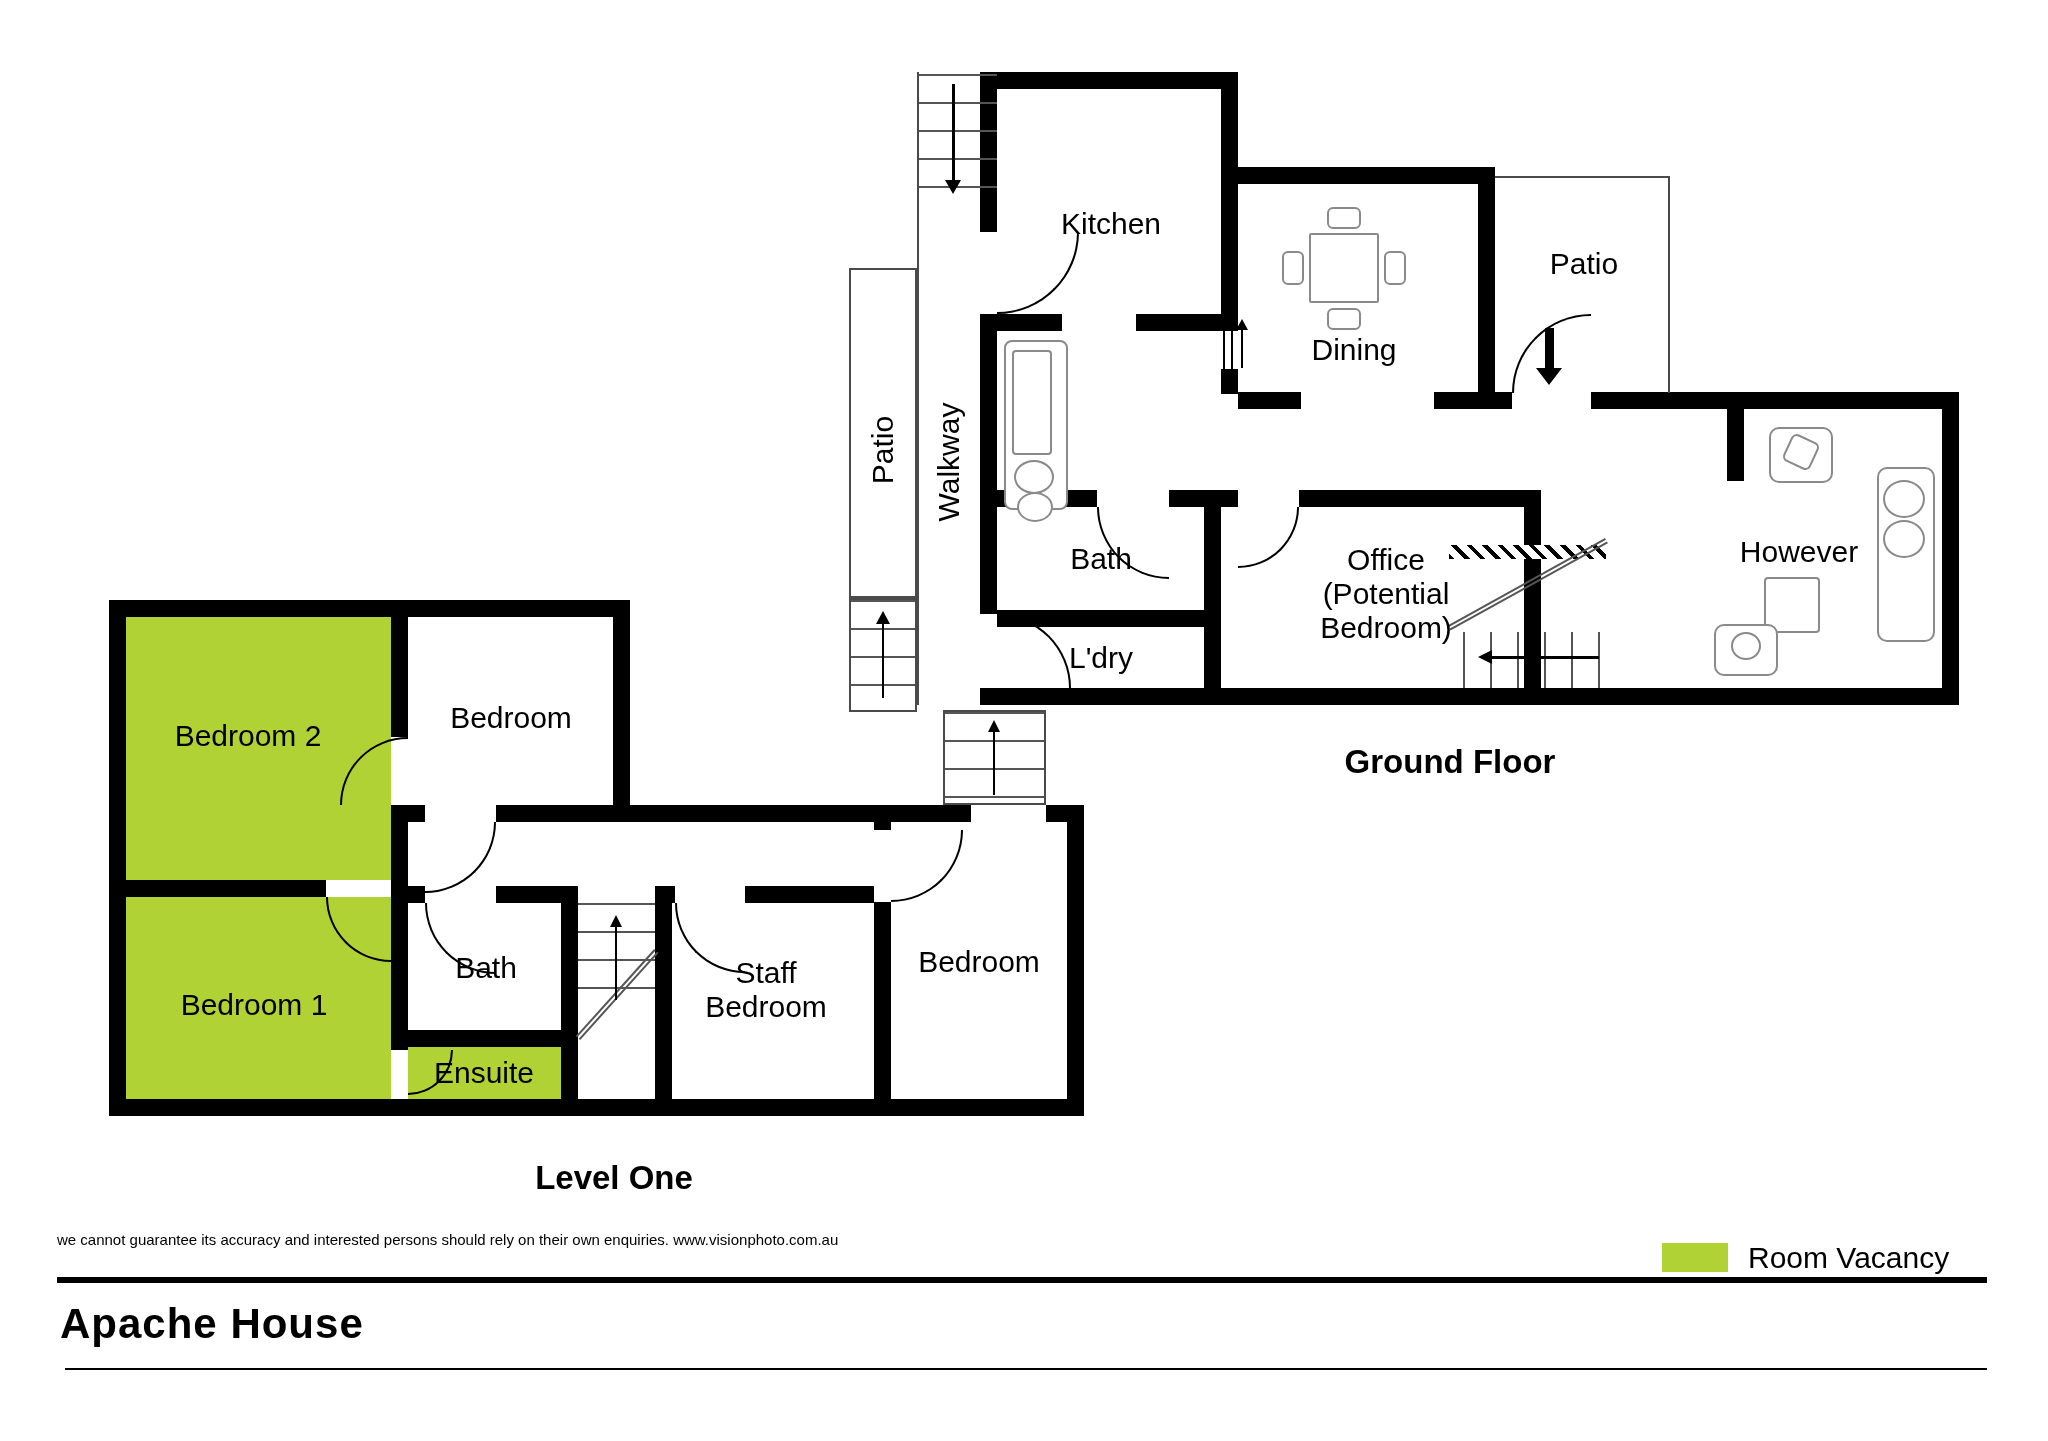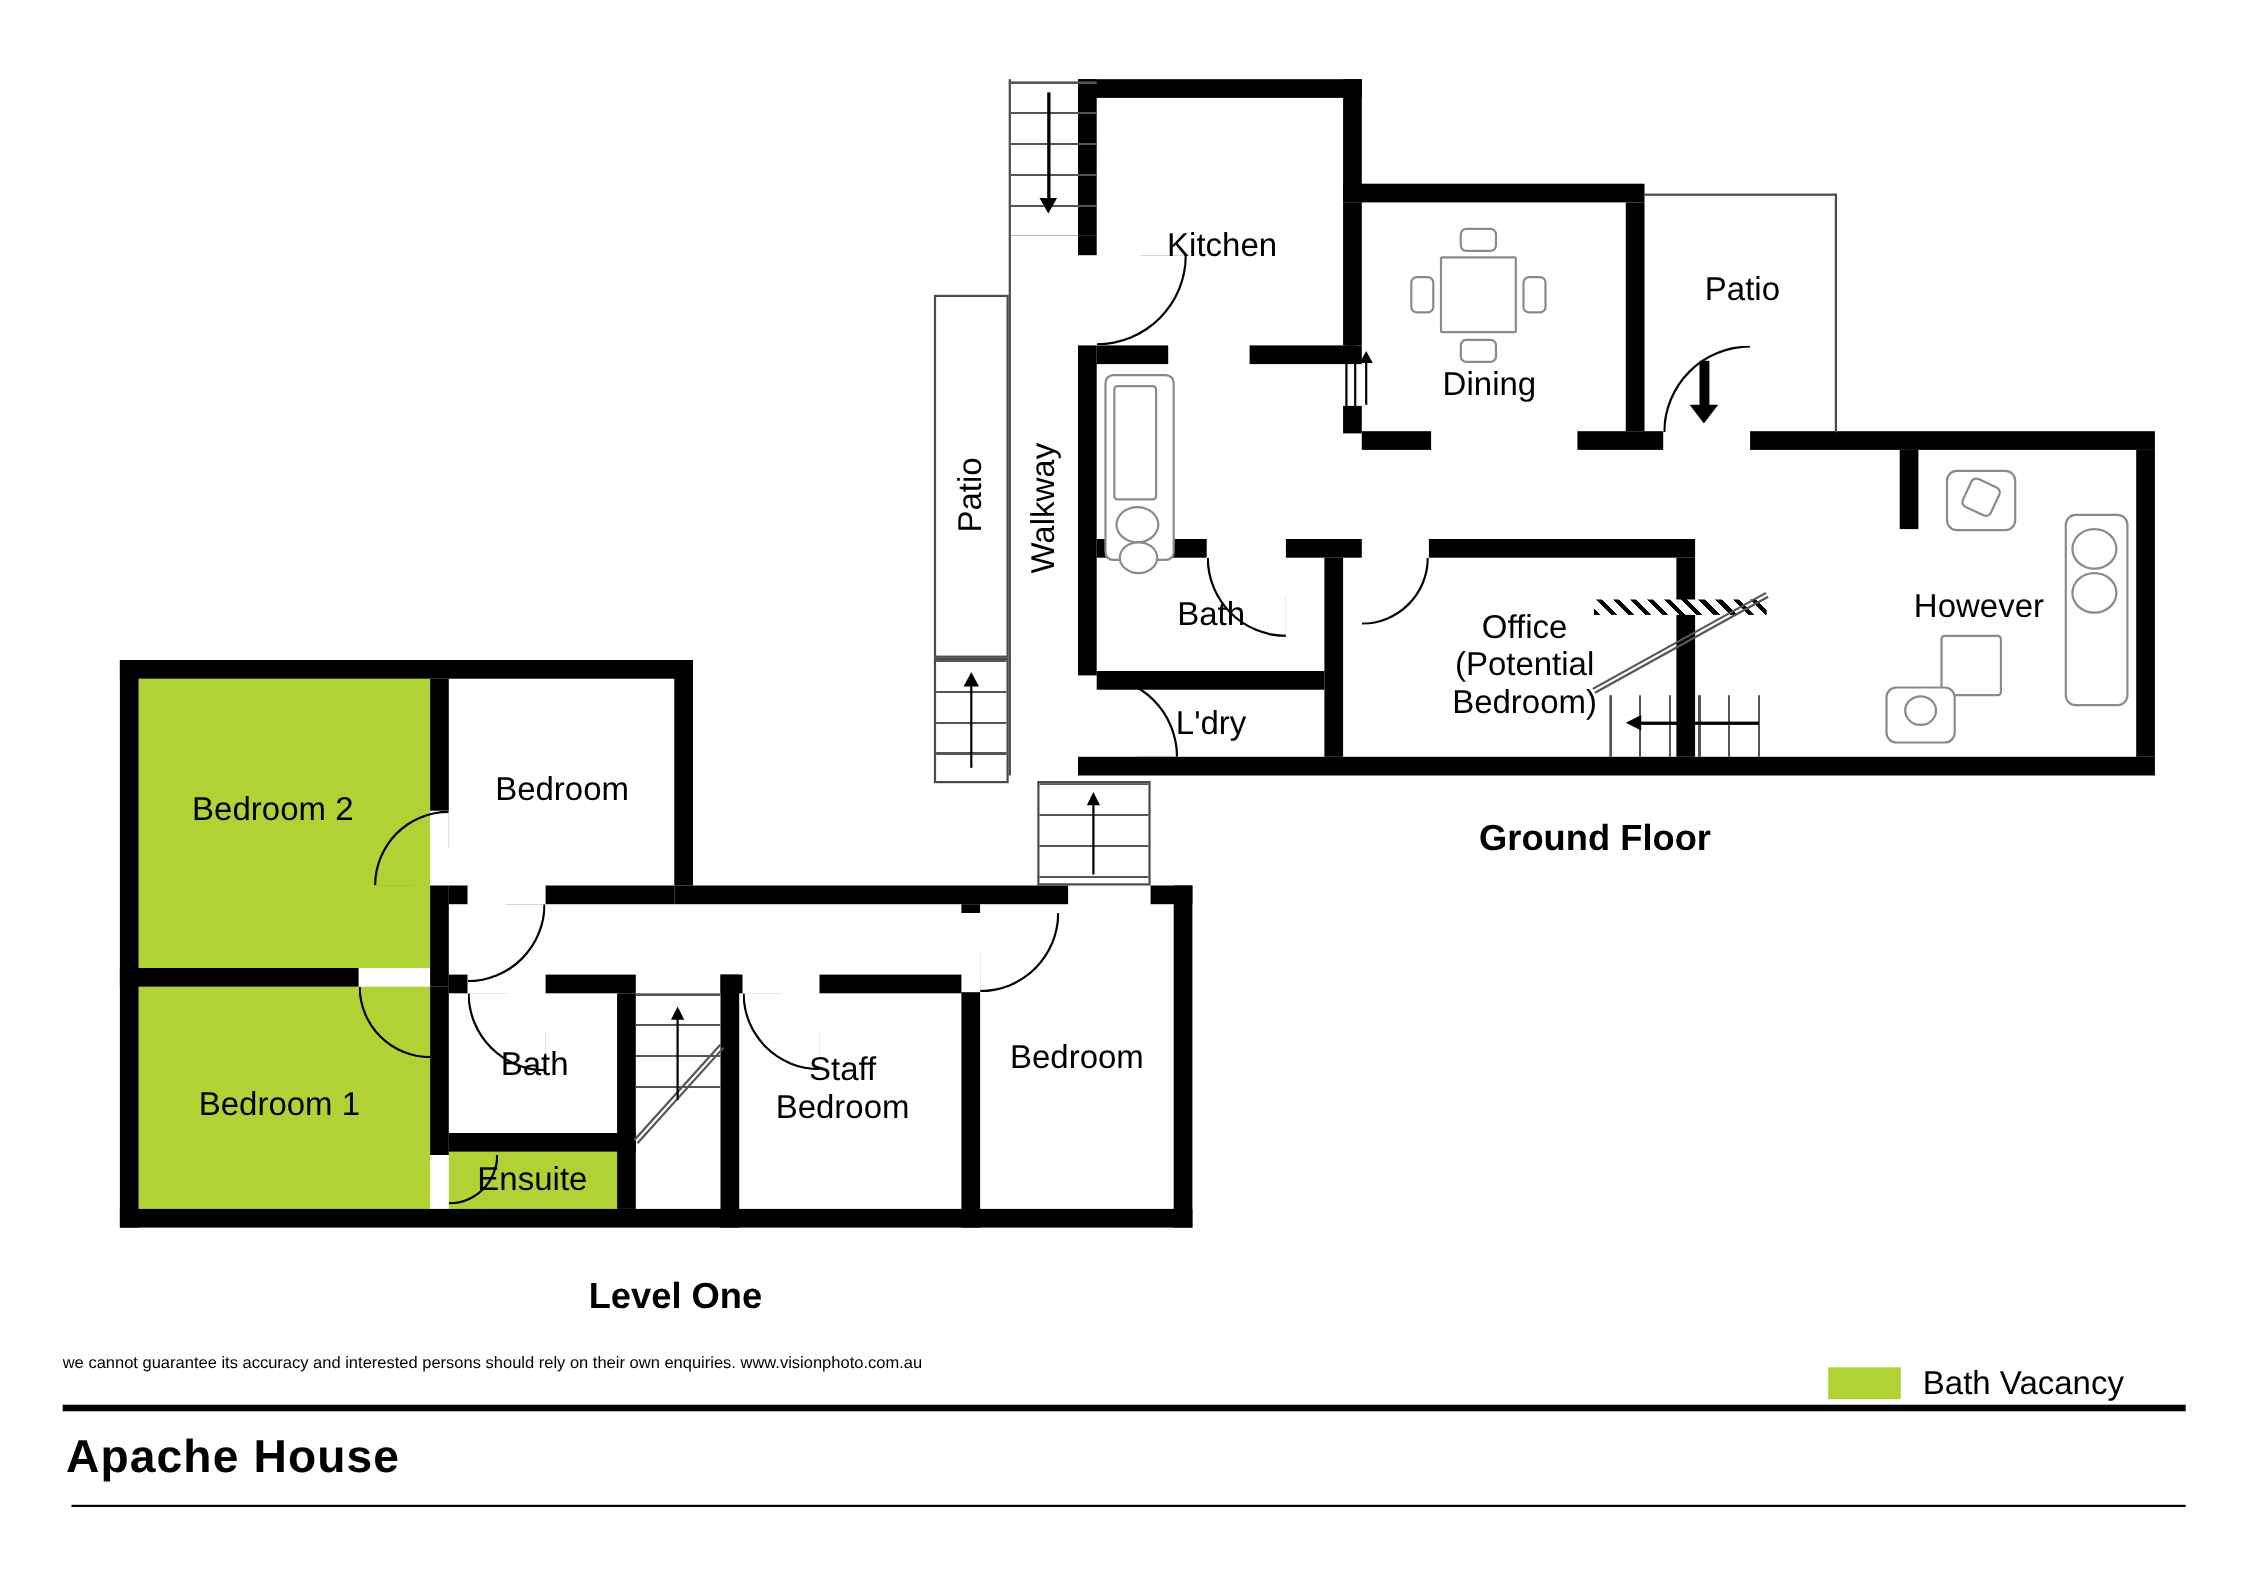--- a/index.html
+++ b/index.html
@@ -123,21 +123,21 @@
     <div class="furn" style="left:865px;top:552px;width:64px;height:52px;border-radius:10px;"></div>
     <div class="blob" style="left:882px;top:560px;width:30px;height:28px;"></div>
 
     <div class="rl" style="left:262px;top:152px;">Kitchen</div>
     <div class="rl" style="left:505px;top:278px;">Dining</div>
     <div class="rl" style="left:735px;top:192px;">Patio</div>
     <div class="rl rot" style="left:34px;top:378px;">Patio</div>
     <div class="rl rot" style="left:100px;top:390px;">Walkway</div>
     <div class="rl" style="left:252px;top:487px;">Bath</div>
     <div class="rl" style="left:252px;top:586px;">L'dry</div>
-    <div class="rl" style="left:537px;top:522px;margin-top:11px;">Office
+    <div class="rl" style="left:537px;top:522px;">Office
 (Potential
 Bedroom)</div>
     <div class="rl" style="left:950px;top:480px;">However</div>
     <div class="pt" style="left:601px;top:690px;">Ground Floor</div>
   </div>
 
   <div class="plan" style="left:91px;top:590px;width:1020px;height:660px;">
 
     <div class="vacant" style="position: absolute; left: 35px; top: 27px; width: 265px; height: 263px; background: rgb(177, 210, 53);"></div>
     <div class="vacant" style="position: absolute; left: 35px; top: 307px; width: 265px; height: 202px; background: rgb(177, 210, 53);"></div>
@@ -192,18 +192,18 @@
     <div class="rl" style="left:675px;top:400px;">Staff
 Bedroom</div>
     <div class="rl" style="left:888px;top:372px;">Bedroom</div>
     <div class="pt" style="left:523px;top:588px;">Level One</div>
   </div>
 
   <div class="disclaimer">
     <div>we cannot guarantee its accuracy and interested persons should rely on their own enquiries. www.visionphoto.com.au</div>
   </div>
   <div class="legend-swatch vacant" style="background: rgb(177, 210, 53);"></div>
-  <div class="legend-label">Bath Vacancy</div>
+  <div class="legend-label">Room Vacancy</div>
   <div class="rule-thick"></div>
   <div class="app-title">Apache House</div>
   <div class="rule-thin"></div>
 
 </div>
 
 </body></html>

